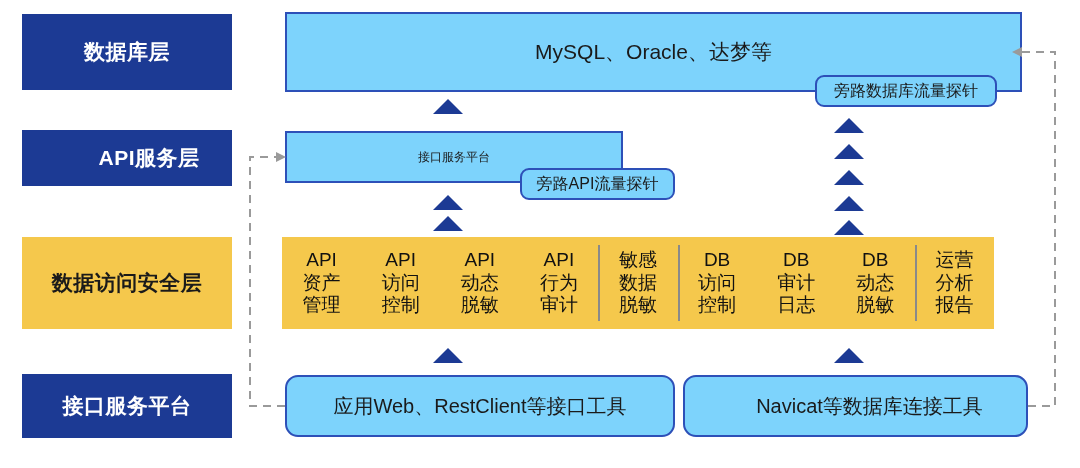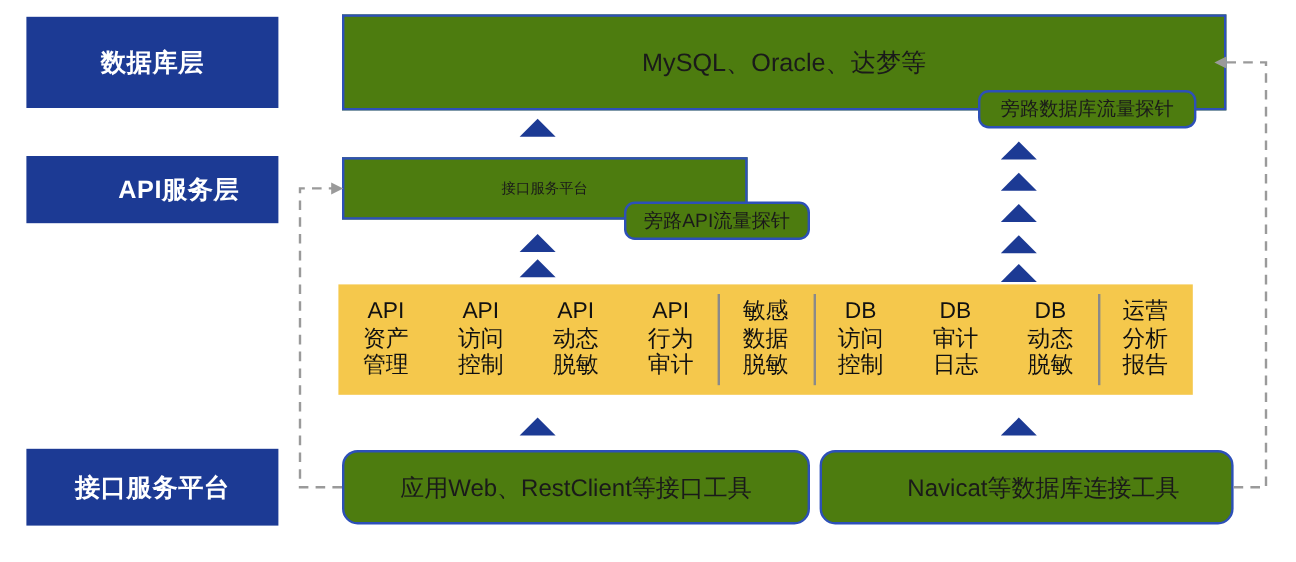--- a/index.html
+++ b/index.html
@@ -36,21 +36,21 @@
   .layer-chip.yellow {
     background: #f5c84c;
     color: #1a1a1a;
   }
 
   
   .box {
     position: absolute;
     box-sizing: border-box;
     border: 2px solid #2d50b8;
-    background: #4d7c0f;
+    background: #7dd3fc;
     display: flex;
     align-items: center;
     justify-content: center;
     color: #1a1a1a;
   }
   .box.probe {
     border-radius: 9px;
     z-index: 6;
   }
 
@@ -128,20 +128,23 @@
   </svg>
 
   <div class="layer-chip blue chip-text-lg" style="left:22px; top:14px; width:210px; height:76px;">
     <span>数据库层</span>
   </div>
 
   <div class="layer-chip blue chip-text-lg" style="left:22px; top:130px; width:210px; height:56px;padding-left:44px;">
     <span>API服务层</span>
   </div>
 
+  <div class="layer-chip yellow chip-text-lg" style="left:22px; top:237px; width:210px; height:92px;">
+    <span>数据访问安全层</span>
+  </div>
 
   <div class="layer-chip blue chip-text-lg" style="left:22px; top:374px; width:210px; height:64px;">
     <span>接口服务平台</span>
   </div>
 
   <div class="box db-text" style="left:285px; top:12px; width:737px; height:80px;">
     <span>MySQL、Oracle、达梦等</span>
   </div>
 
   <div class="box probe probe-text" style="left:815px; top:75px; width:182px; height:32px;">

